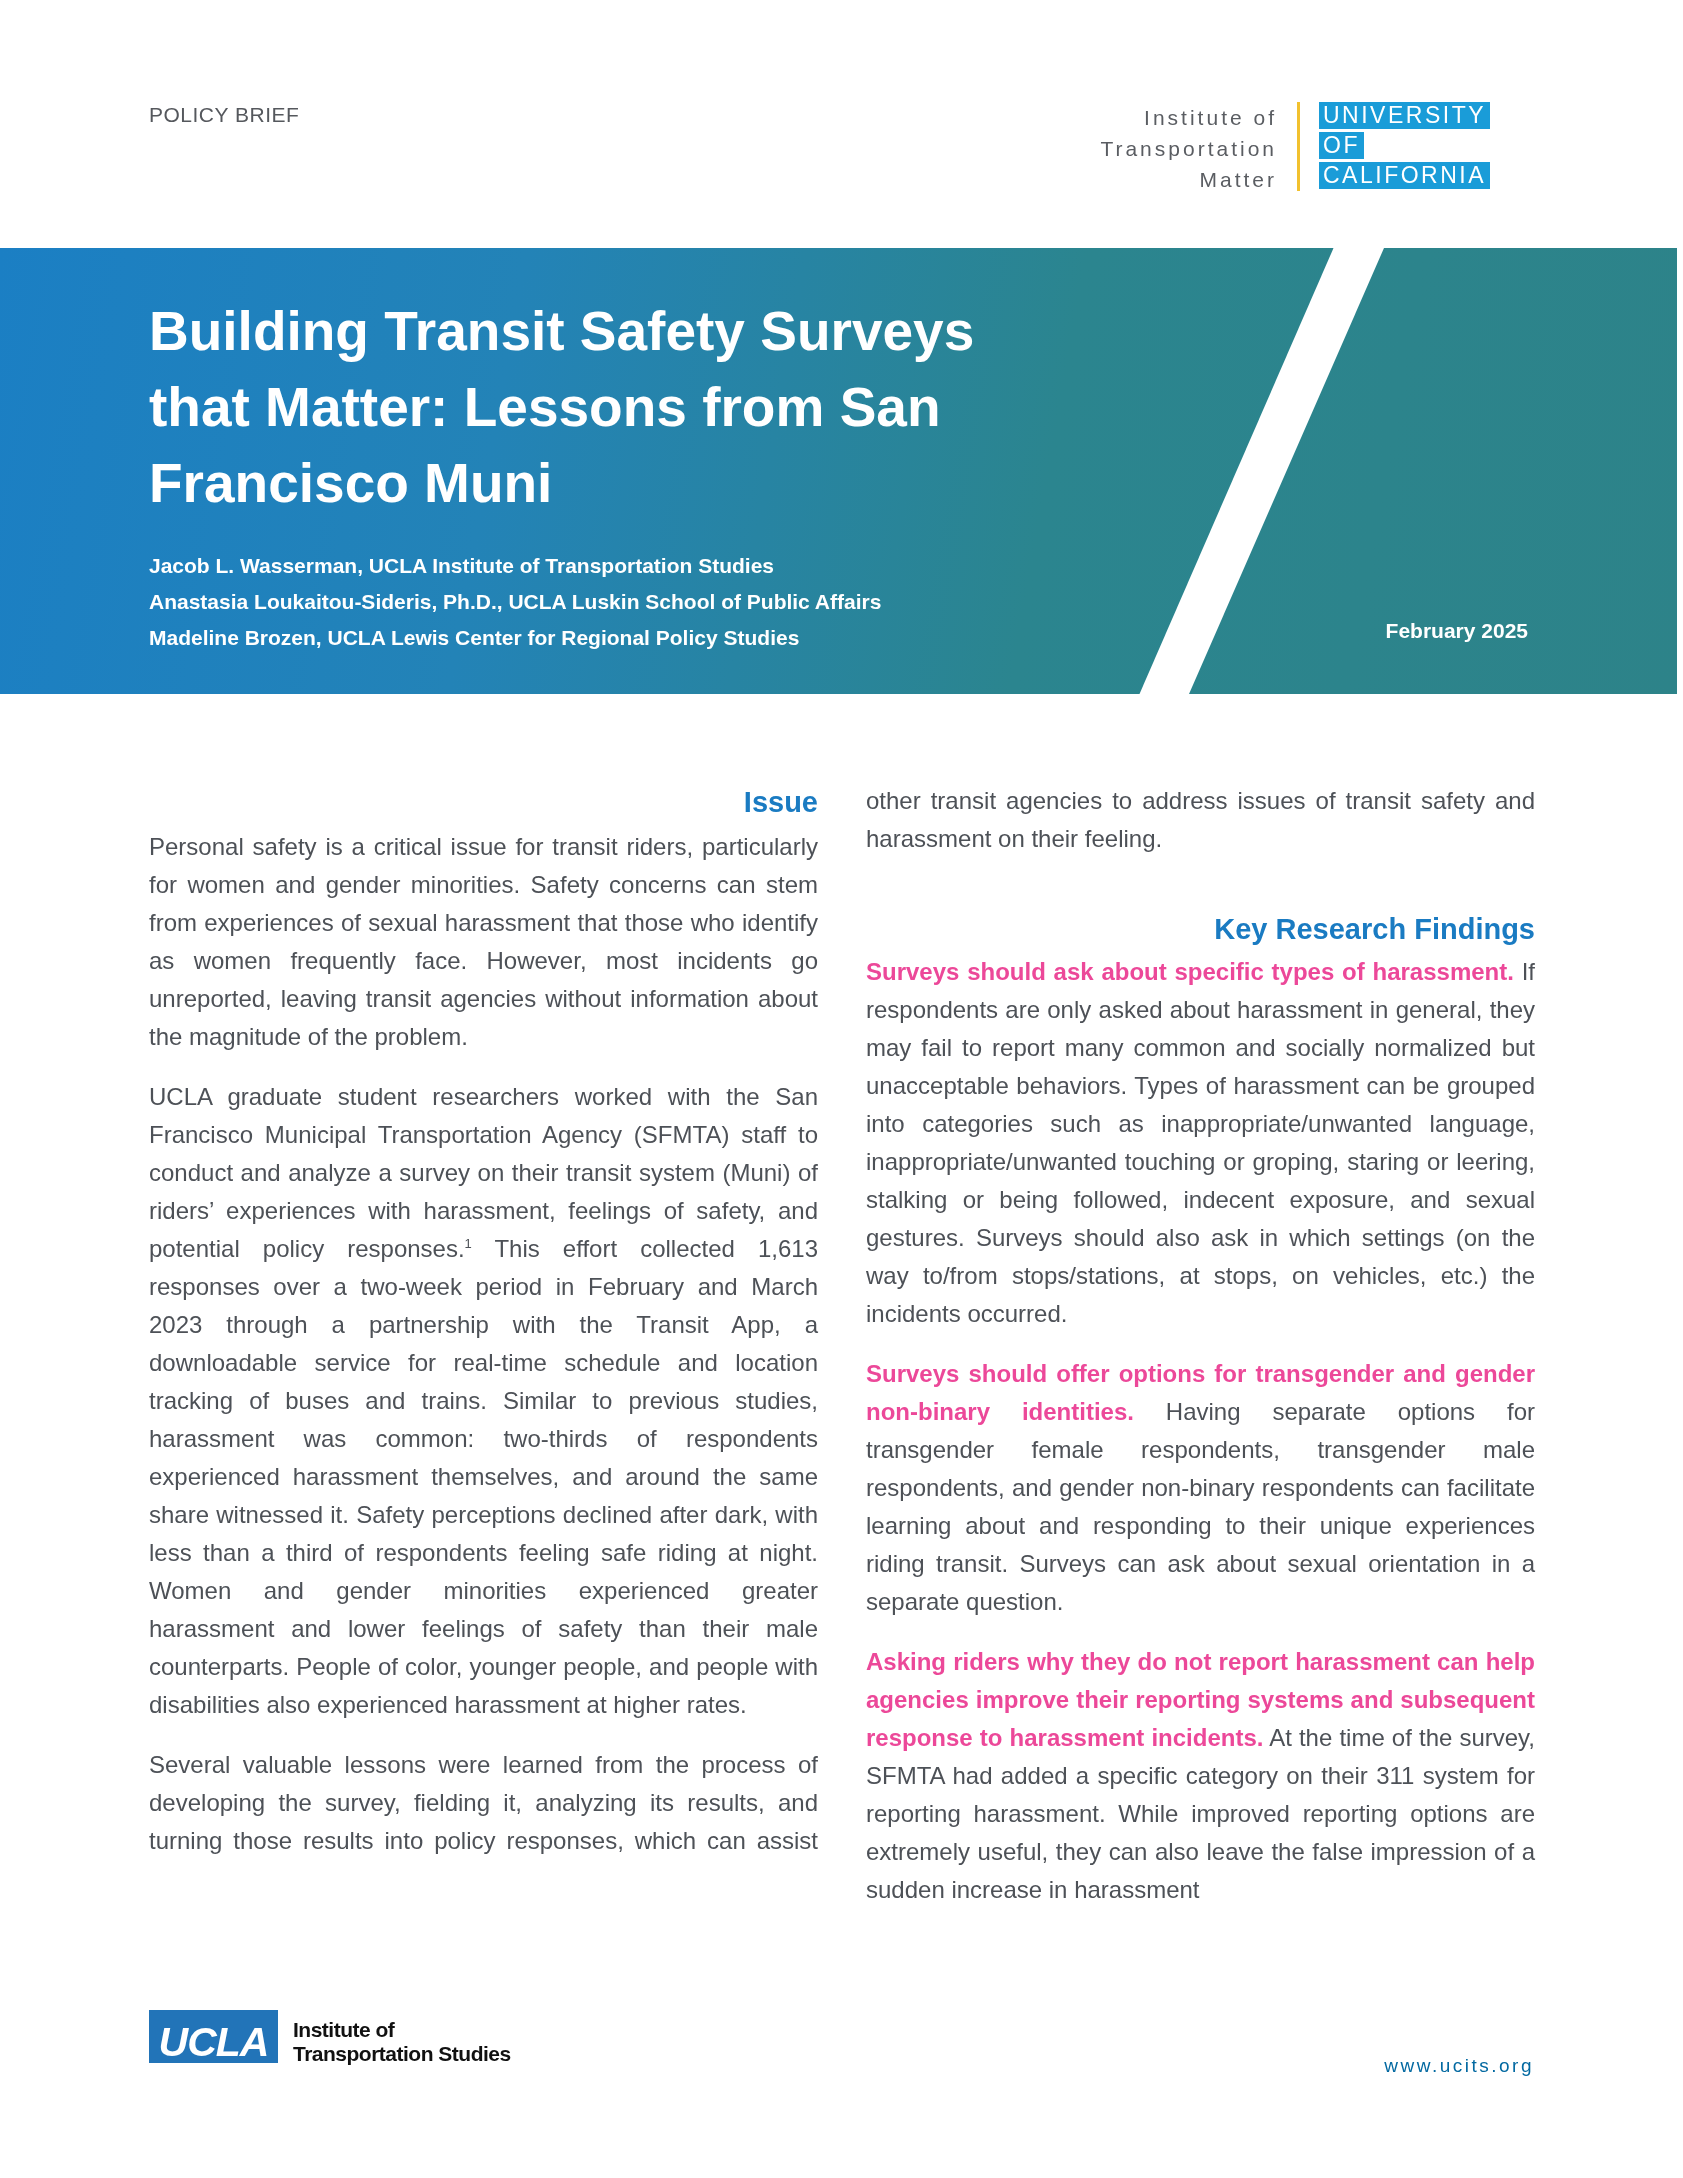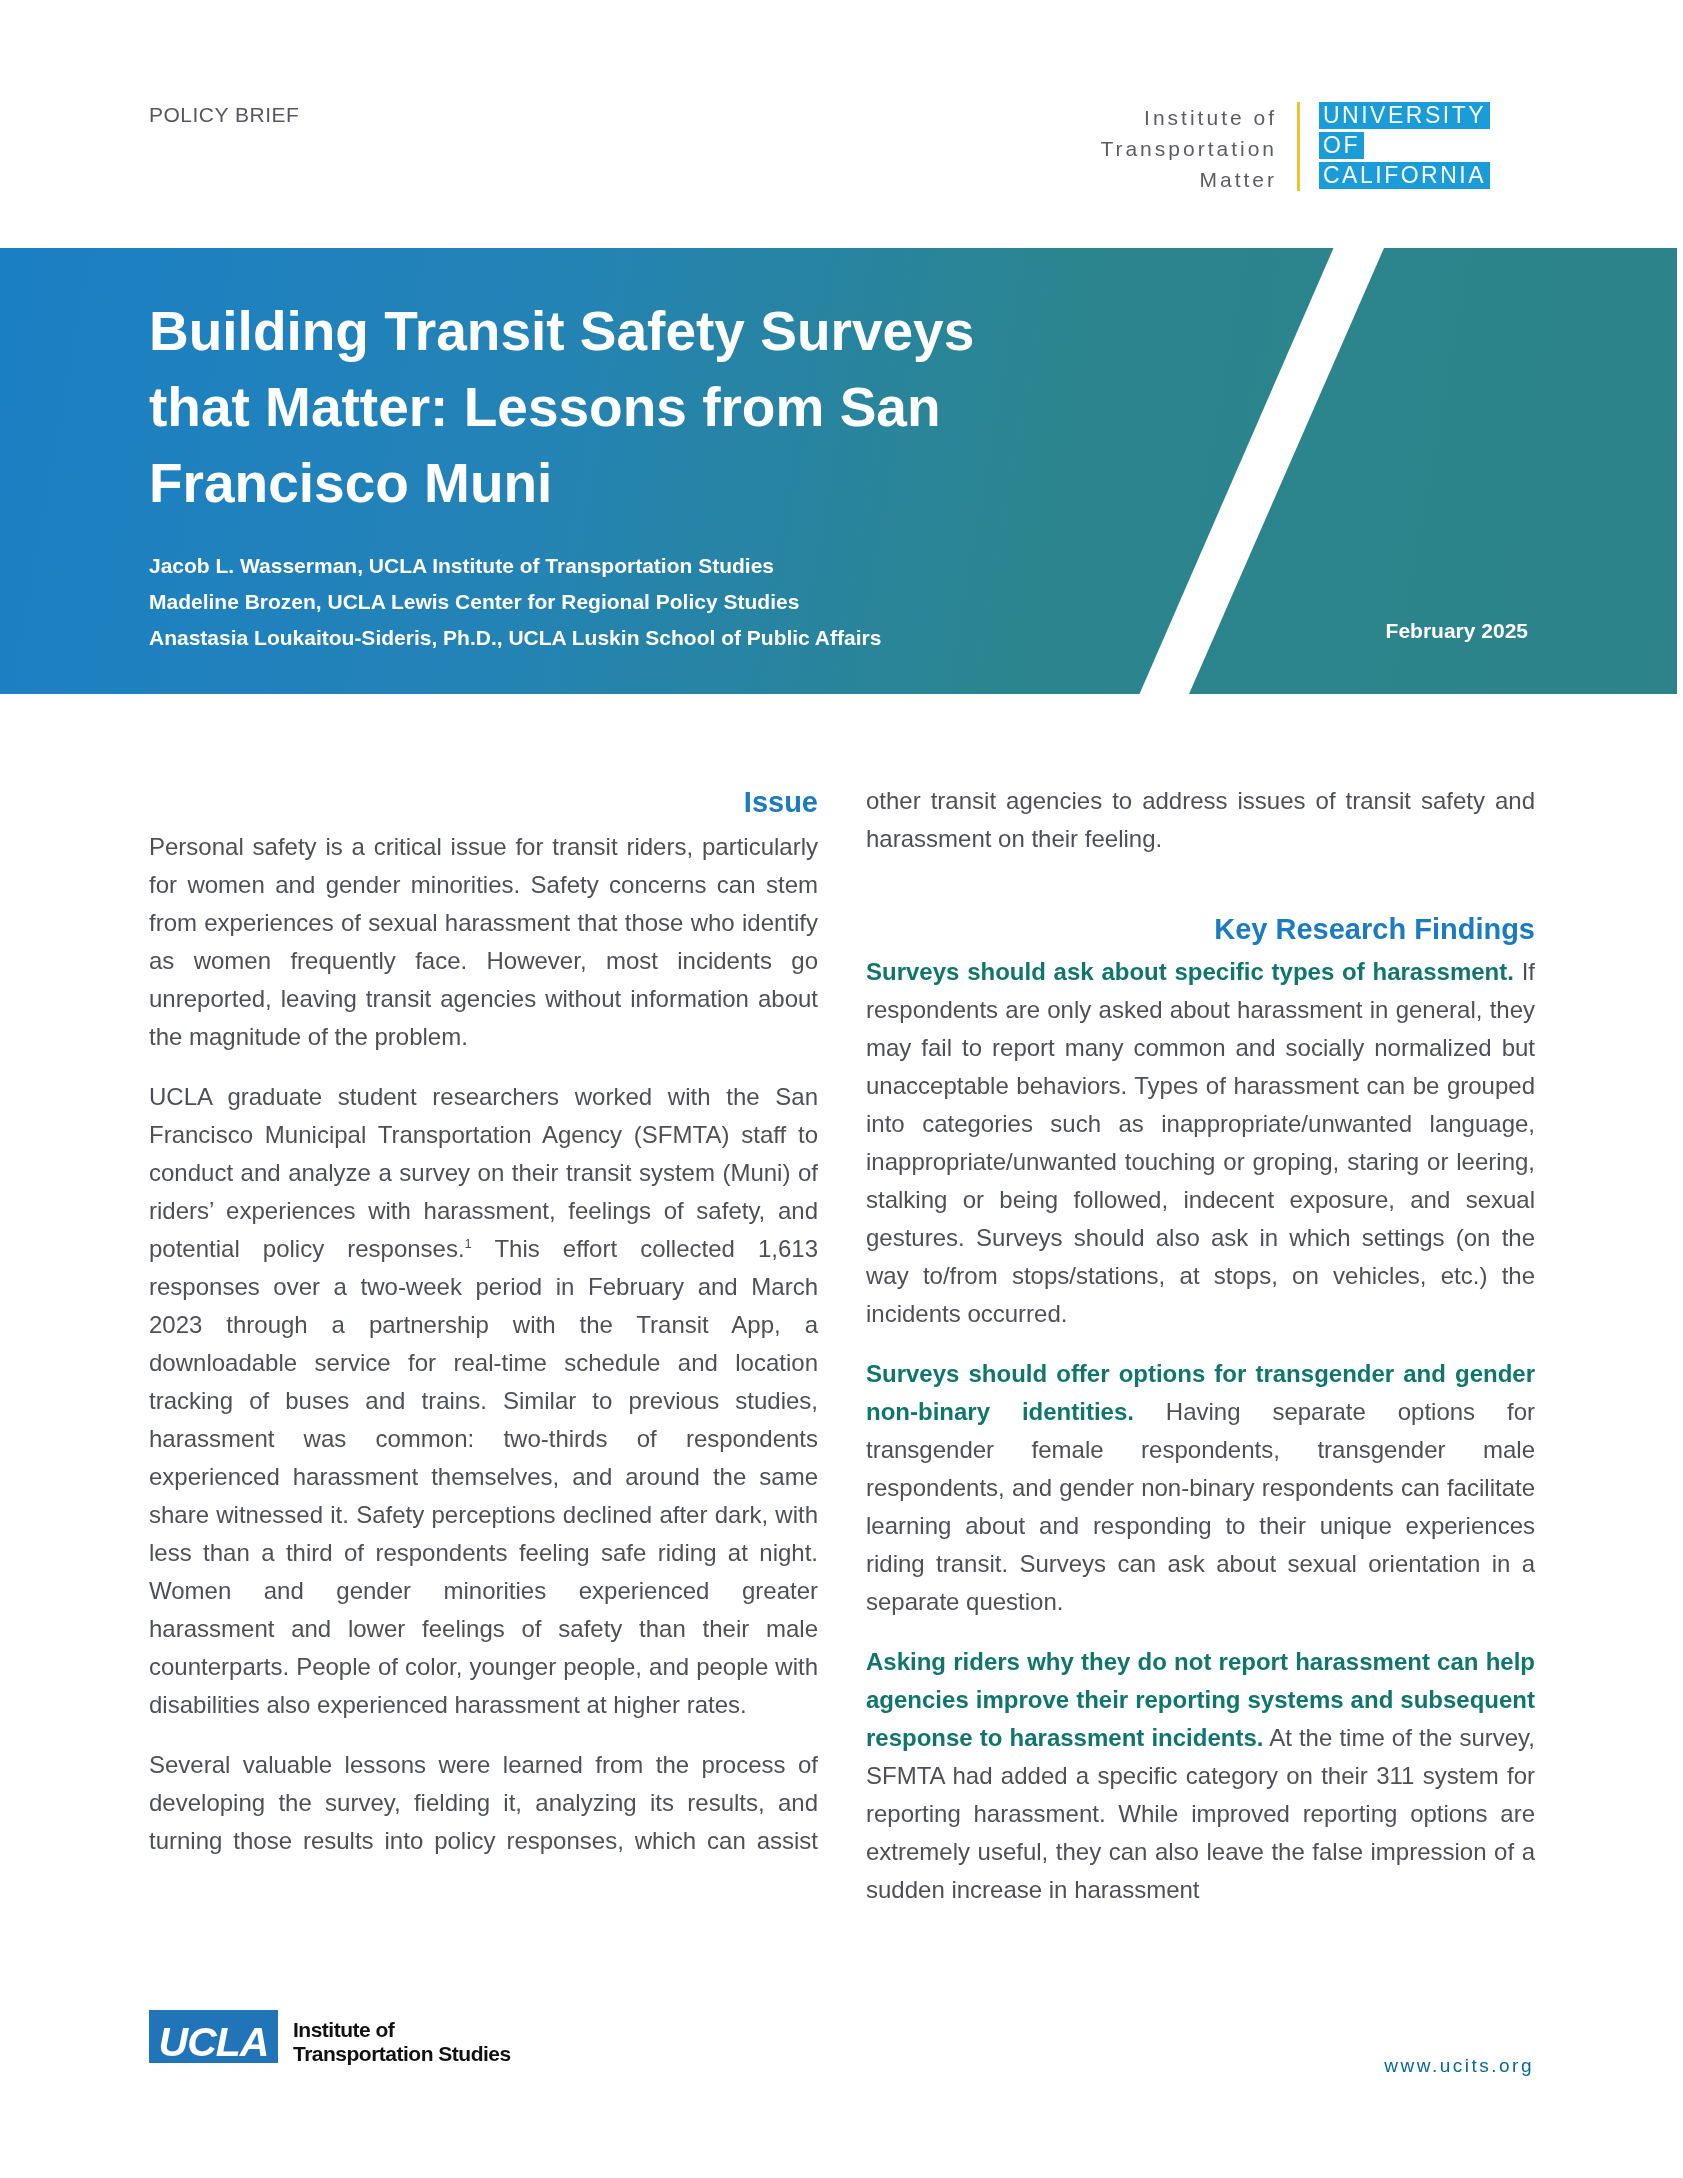--- a/index.html
+++ b/index.html
@@ -28,21 +28,21 @@
   .pub-date { position: absolute; right: 149px; top: 371px; font-size: 21px; font-weight: bold; color: #ffffff; }
 
   
   .col { position: absolute; top: 782px; width: 669px; }
   .col-left { left: 149px; }
   .col-right { left: 866px; }
   .col p { margin: 0 0 22px 0; font-size: 24px; line-height: 38px; text-align: justify; color: #4d5157; }
   .col h2 { margin: 0 0 4px 0; font-size: 29px; line-height: 40px; color: #1a7bc2; font-weight: bold; text-align: right; }
   .col-left h2 { margin-bottom: 6px; }
   .col-right h2 { margin-top: 51px; margin-bottom: 4px; }
-  .lead { font-weight: bold; color: #0f766e; }
+  .lead { font-weight: bold; color: #ec4899; }
   sup { font-size: 13px; line-height: 0; vertical-align: super; }
 
   
   .footer-logo { position: absolute; left: 149px; top: 2010px; height: 64px; }
   .ucla-box { position: absolute; left: 0; top: 0; width: 129px; height: 53px; background: #2274b8;
               color: #fff; font-size: 41px; font-weight: bold; font-style: italic; line-height: 64px;
               text-align: center; letter-spacing: -1px; }
   .footer-its { position: absolute; left: 144px; top: 8px; font-size: 21px; line-height: 24px;
                 font-weight: bold; color: #111; letter-spacing: -0.5px; white-space: nowrap; }
   .footer-url { position: absolute; right: 149px; top: 2055px; font-size: 19px; letter-spacing: 2.5px; color: #0369a1; }
@@ -66,22 +66,22 @@
   </div>
 </div>
 
 <div class="banner">
   <svg class="banner-slash" viewBox="0 0 1700 450" preserveAspectRatio="none">
     <polygon points="1347,0 1398,0 1201,450 1151,450" fill="#ffffff"></polygon>
   </svg>
   <h1 class="banner-title">Building Transit Safety Surveys that Matter: Lessons from San Francisco Muni</h1>
   <ul class="authors">
     <li>Jacob L. Wasserman, UCLA Institute of Transportation Studies</li>
+    <li>Anastasia Loukaitou-Sideris, Ph.D., UCLA Luskin School of Public Affairs</li>
     <li>Madeline Brozen, UCLA Lewis Center for Regional Policy Studies</li>
-    <li>Anastasia Loukaitou-Sideris, Ph.D., UCLA Luskin School of Public Affairs</li>
   </ul>
   <div class="pub-date">February 2025</div>
 </div>
 
 <div class="col col-left">
   <h2>Issue</h2>
   <p>Personal safety is a critical issue for transit riders, particularly for women and gender minorities. Safety concerns can stem from experiences of sexual harassment that those who identify as women frequently face. However, most incidents go unreported, leaving transit agencies without information about the magnitude of the problem.</p>
   <p><span>UCLA graduate student researchers worked with the San Francisco Municipal Transportation Agency (SFMTA) staff to conduct and analyze a survey on their transit system (Muni) of riders’ experiences with harassment, feelings of safety, and potential policy responses.</span><sup>1</sup><span> This effort collected 1,613 responses over a two-week period in February and March 2023 through a partnership with the Transit App, a downloadable service for real-time schedule and location tracking of buses and trains. Similar to previous studies, harassment was common: two-thirds of respondents experienced harassment themselves, and around the same share witnessed it. Safety perceptions declined after dark, with less than a third of respondents feeling safe riding at night. Women and gender minorities experienced greater harassment and lower feelings of safety than their male counterparts. People of color, younger people, and people with disabilities also experienced harassment at higher rates.</span></p>
   <p id="issue-last" style="text-align-last: justify;">Several valuable lessons were learned from the process of developing the survey, fielding it, analyzing its results, and turning those results into policy responses, which can assist</p>
 </div>

